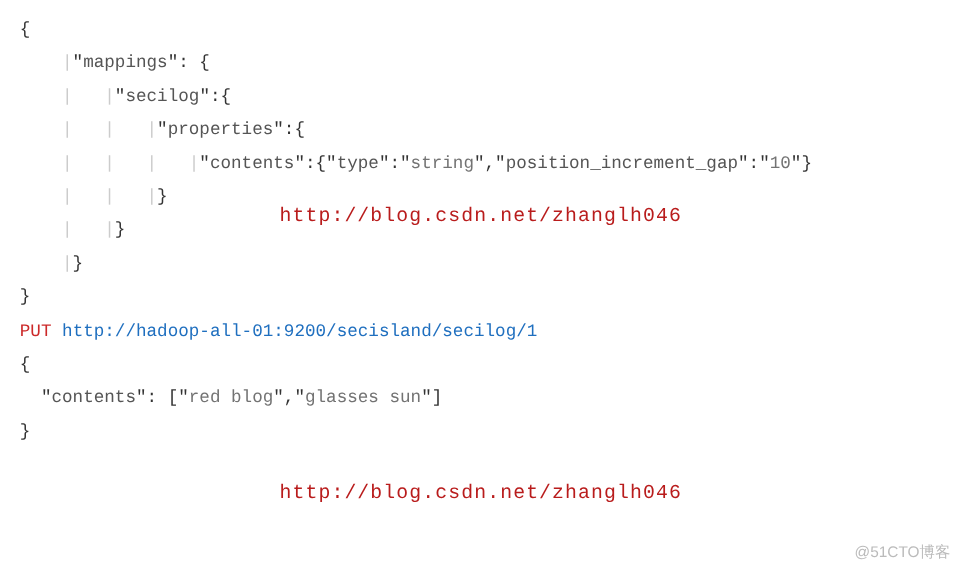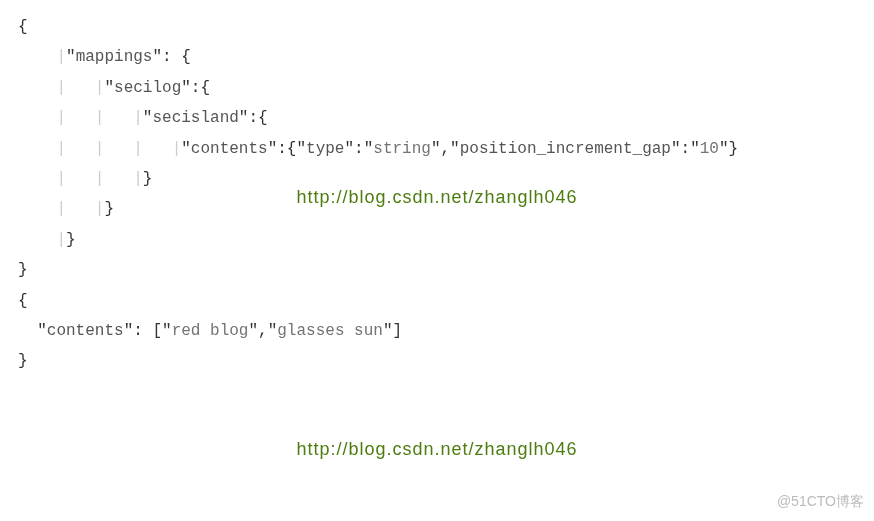--- a/index.html
+++ b/index.html
@@ -24,22 +24,22 @@
   .key    { color: #555555; }
   .str    { color: #737373; }
   .guide {
     color: #cccccc;
     font-weight: normal;
   }
   .watermark-center {
     position: absolute;
     left: 50%;
     transform: translateX(-50%);
-    color: #4d7c0f;
-    font-family: Liberation Sans, sans-serif;
+    color: #b91c1c;
+    font-family: Liberation Mono, monospace;
     pointer-events: none;
     user-select: none;
   }
   .wm1 { top: 180px; font-size: 18px; letter-spacing: 1px;}
   .wm2 { top: 432px; font-size: 18px; letter-spacing: 1px;}
   .watermark-corner {
     position: absolute;
     right: 10px;
     bottom: 6px;
     color: #bbbbbb;
@@ -53,25 +53,26 @@
 <body>
 
 <div class="watermark-center wm1">http://blog.csdn.net/zhanglh046</div>
 <div class="watermark-center wm2">http://blog.csdn.net/zhanglh046</div>
 <div class="watermark-corner">@51CTO博客</div>
 
 <div>
   <div class="line"><span class="punct">{</span></div>
   <div class="line"><span class="guide">    |</span><span class="punct">"</span><span class="key">mappings</span><span class="punct">": {</span></div>
   <div class="line"><span class="guide">    |   |</span><span class="punct">"</span><span class="key">secilog</span><span class="punct">":{</span></div>
-  <div class="line"><span class="guide">    |   |   |</span><span class="punct">"</span><span class="key">secisland</span><span class="punct">":{</span></div>
+  <div class="line"><span class="guide">    |   |   |</span><span class="punct">"</span><span class="key">properties</span><span class="punct">":{</span></div>
   <div class="line"><span class="guide">    |   |   |   |</span><span class="punct">"</span><span class="key">contents</span><span class="punct">":{"</span><span class="key">type</span><span class="punct">":"</span><span class="str">string</span><span class="punct">","</span><span class="key">position_increment_gap</span><span class="punct">":"</span><span class="str">10</span><span class="punct">"}</span></div>
   <div class="line"><span class="guide">    |   |   |</span><span class="punct">}</span></div>
   <div class="line"><span class="guide">    |   |</span><span class="punct">}</span></div>
   <div class="line"><span class="guide">    |</span><span class="punct">}</span></div>
   <div class="line"><span class="punct">}</span></div>
 </div>
 
 <div>
+  <div class="line"><span class="method">PUT</span> <span class="url">http://hadoop-all-01:9200/secisland/secilog/1</span></div>
   <div class="line"><span class="punct">{</span></div>
   <div class="line"><span class="punct">  "</span><span class="key">contents</span><span class="punct">": ["</span><span class="str">red blog</span><span class="punct">","</span><span class="str">glasses sun</span><span class="punct">"]</span></div>
   <div class="line"><span class="punct">}</span></div>
 </div>
 
 </body></html>

